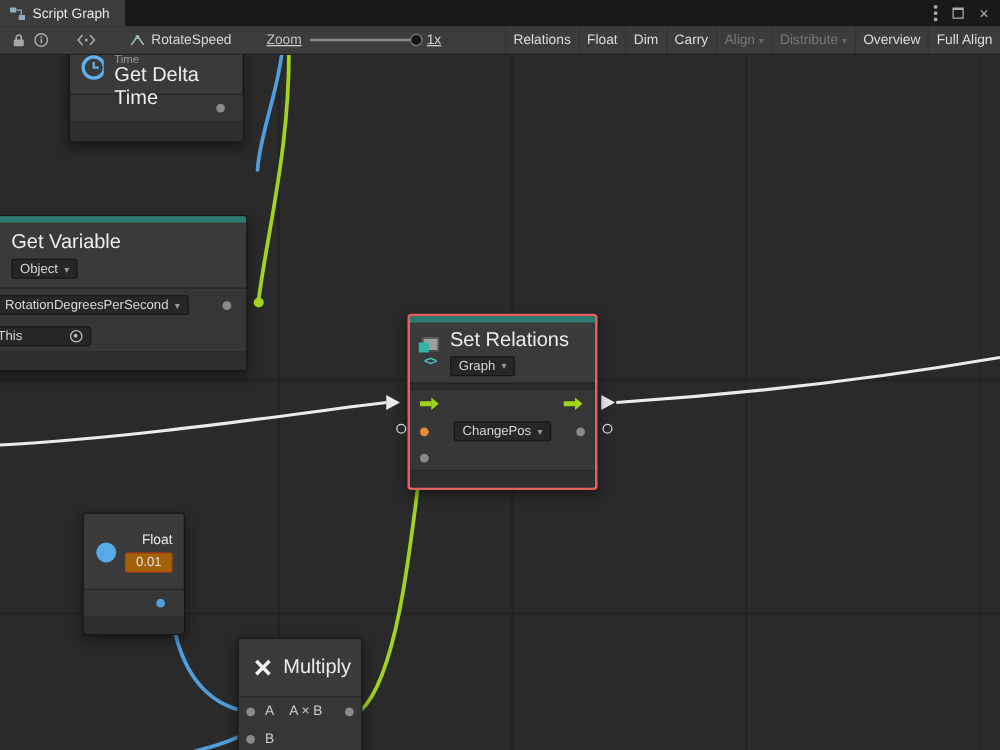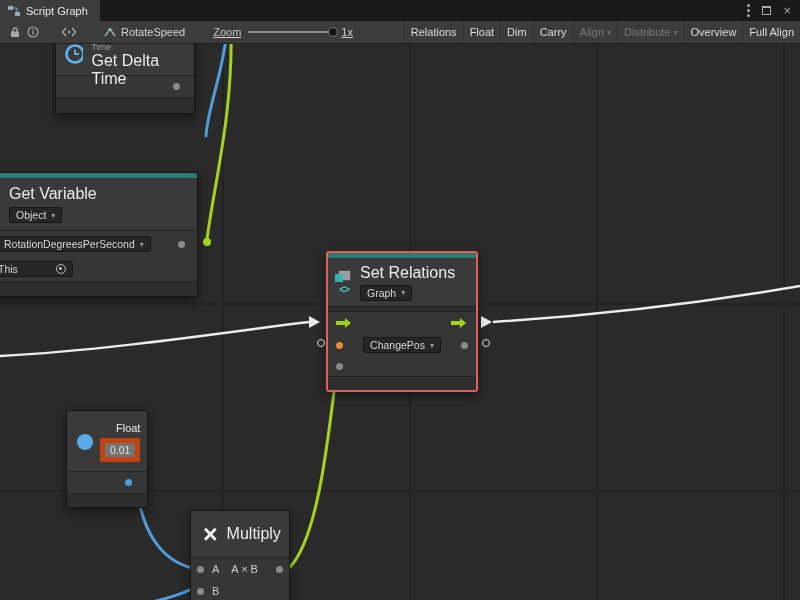--- a/index.html
+++ b/index.html
@@ -64,21 +64,21 @@
   .ring { position:absolute; width:8px; height:8px; border-radius:50%; border:1.5px solid #d5d5d5; }
   .flow-arrow { position:relative; width:9px; height:4px; background:#9fd41e; flex-shrink:0; }
   .flow-arrow::after { content:""; position:absolute; right:-6px; top:-3px;
     border-left:6px solid #9fd41e; border-top:5px solid transparent; border-bottom:5px solid transparent; }
   .pill { display:inline-flex; align-items:center; gap:6px; background:#262626; border:1px solid #171717;
     border-radius:3px; padding:1px 6px; font-size:10.5px; color:#d8d8d8; }
   .target-icon { width:10px; height:10px; border:1.5px solid #bdbdbd; border-radius:50%; position:relative; }
   .target-icon::after { content:""; position:absolute; left:2px; top:2px; width:3px; height:3px;
     border-radius:50%; background:#bdbdbd; }
   .circle-icon { width:16px; height:16px; border-radius:50%; background:#57a9e8; flex-shrink:0; }
-  .value-box { background:#737373; border:5px solid #c2410c; border-radius:2px; padding:1px 5px;
+  .value-box { background:#a16207; border:1px solid #c2410c; border-radius:2px; padding:1px 5px;
     font-size:10.5px; color:#e2e2e2; min-width:38px; text-align:center; }
   .mul-icon { font-size:25px; font-weight:bold; color:#f2f2f2; line-height:20px; }
   .sv-icon { display:flex; flex-direction:column; align-items:center; width:20px; flex-shrink:0; }
   .sv-box { width:13px; height:11px; background:#9aa0a0; border:1px solid #4a4a4a; position:relative; }
   .sv-box::after { content:""; position:absolute; left:-4px; top:3px; width:8px; height:8px; background:#35b5aa; }
   .sv-glyph { color:#46c8bd; font-size:10px; font-weight:bold; margin-top:3px; letter-spacing:-1px; }
   .sv-divider { height:5px; background:#2c2c2c; border-top:1px solid #222; }
 </style>
 </head>
 <body>

